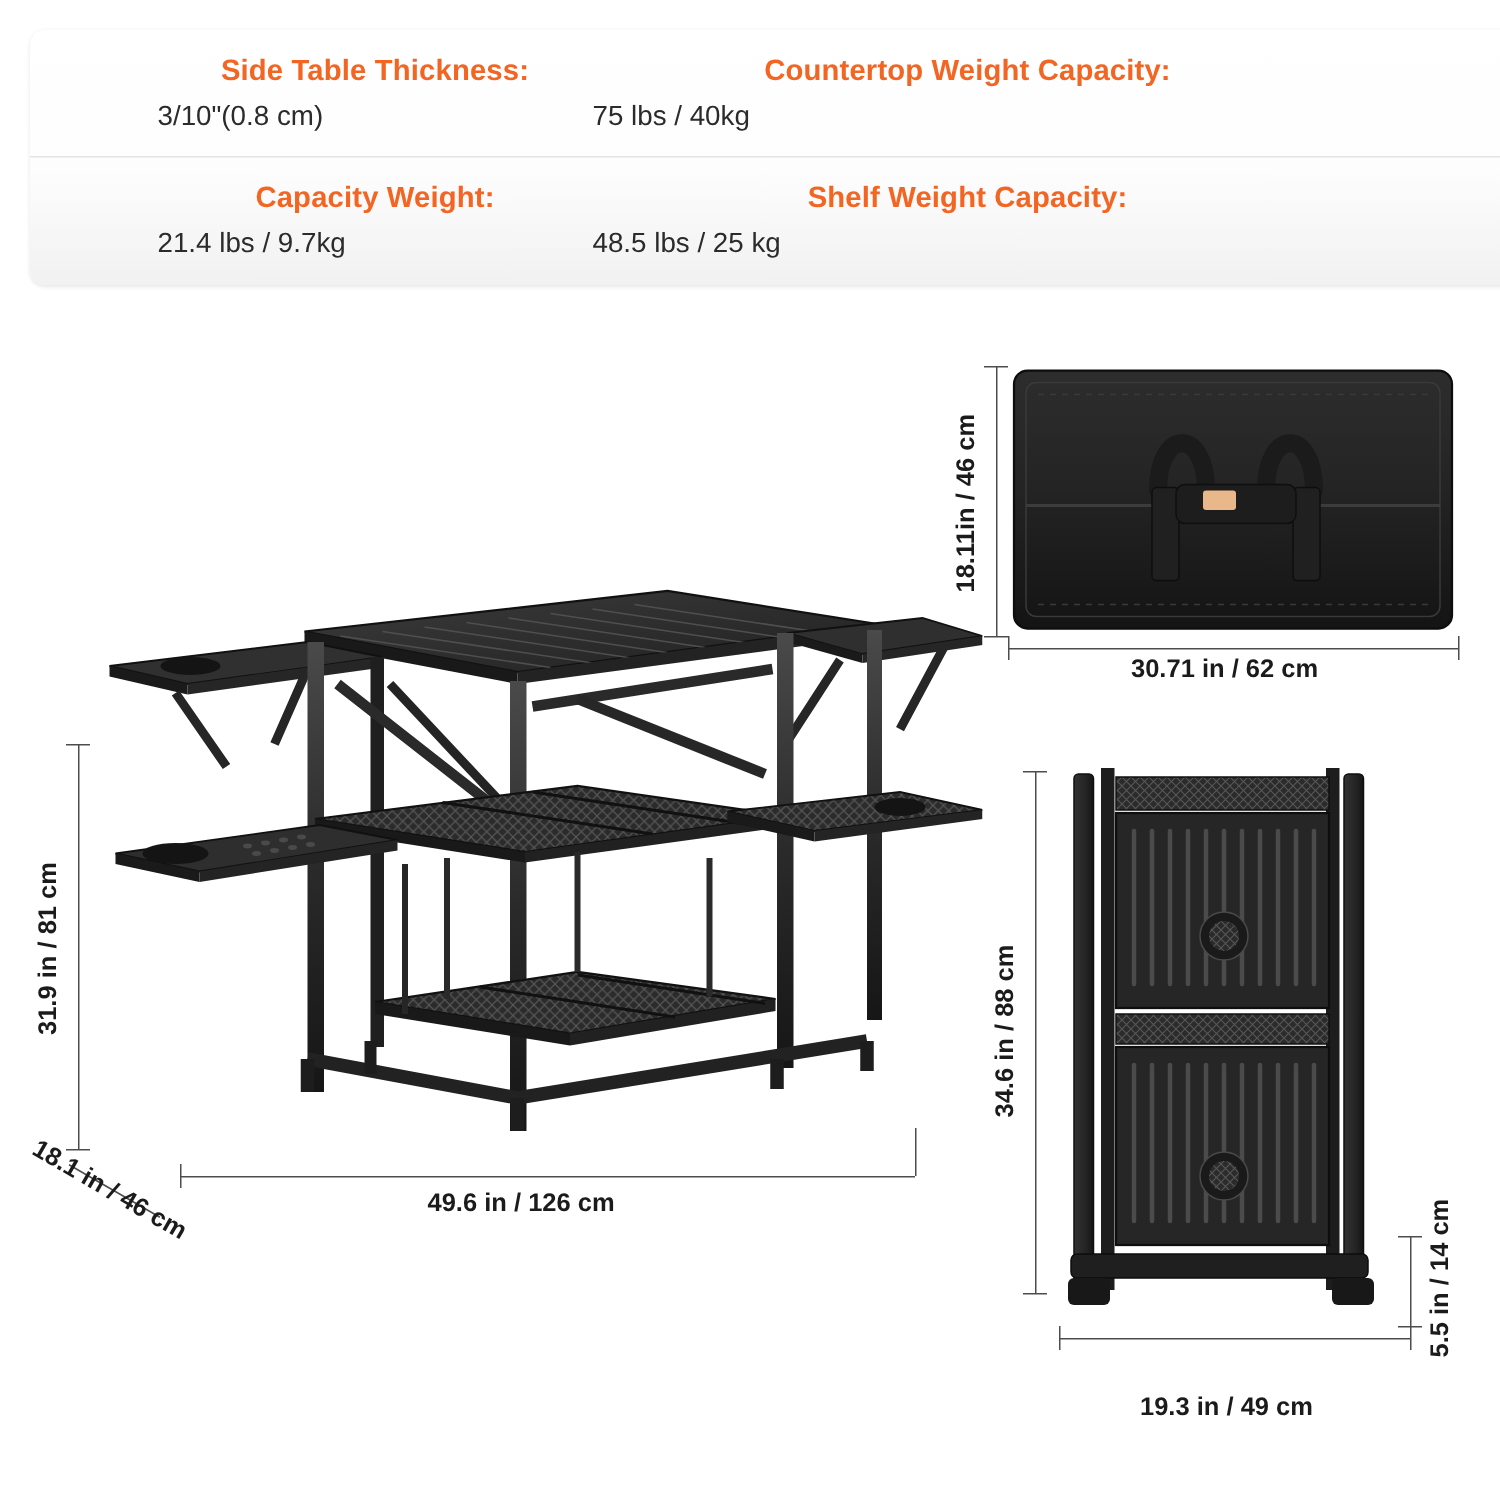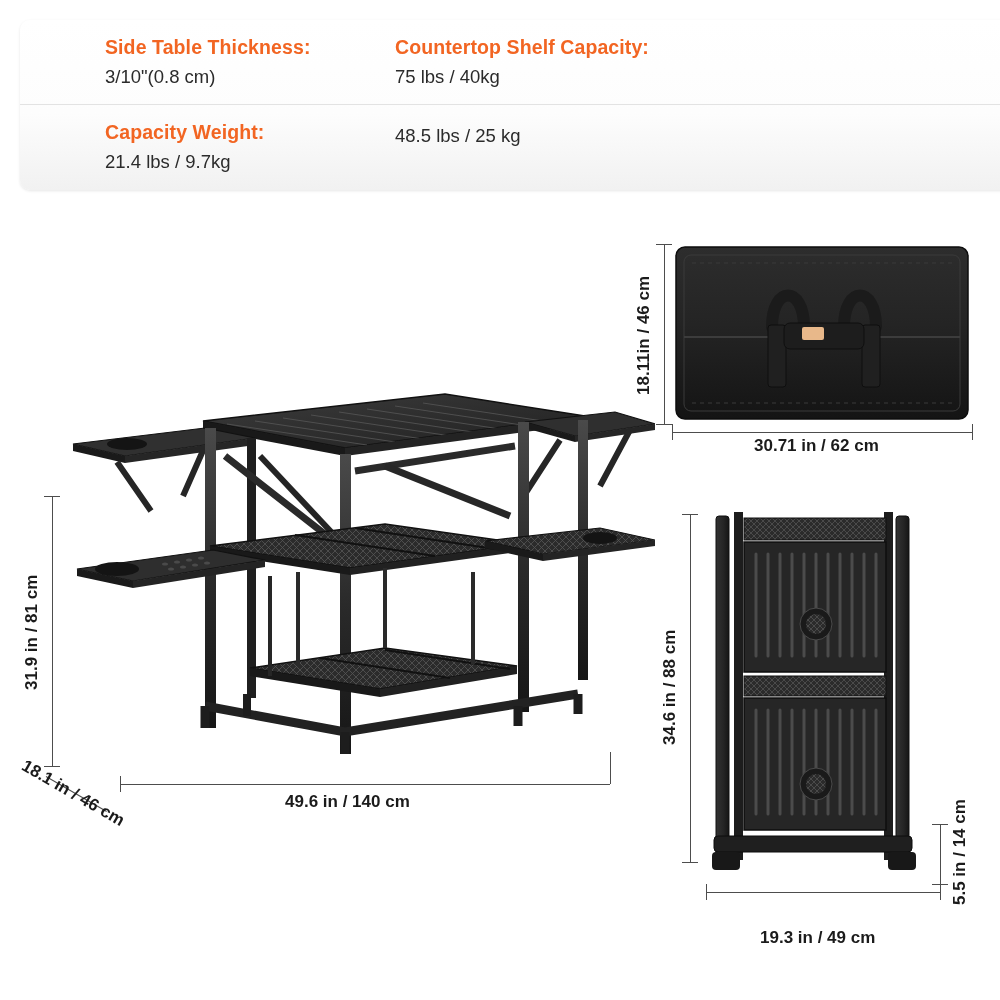--- a/index.html
+++ b/index.html
@@ -18,21 +18,21 @@
     box-shadow:0 1px 3px rgba(0,0,0,.10);
     overflow:hidden;
   }
   .spec-row{display:flex;height:85px;box-sizing:border-box;}
   .spec-row.top{border-bottom:1px solid #e3e3e3;}
   .spec-cell{box-sizing:border-box;padding:14px 0 0 0;}
   .spec-cell.c1{width:375px;padding-left:85px;}
   .spec-cell.c2{width:500px;padding-left:0px;}
   .spec-label{
     color:#f26522;font-size:19.5px;font-weight:bold;letter-spacing:.1px;
-    line-height:26px;white-space:nowrap;
+    line-height:26px;white-space:nowrap;text-align:center;
   }
   .spec-value{
     color:#2b2b2b;font-size:18.5px;line-height:27px;margin-top:3px;white-space:nowrap;
   }
   
   .figure-area{position:absolute;left:0;top:196px;width:1000px;height:804px;background:#ffffff;}
   .dim-text{position:absolute;color:#1b1b1b;font-weight:bold;font-size:17px;white-space:nowrap;}
   .dim-text.vert{writing-mode:vertical-rl;transform:rotate(180deg);text-align:center;}
   .dim-line{position:absolute;background:#4d4d4d;}
   .h-line{height:1px;}
@@ -43,30 +43,31 @@
 </head>
 <body>
 
 <div class="spec-panel">
   <div class="spec-row top">
     <div class="spec-cell c1">
       <div class="spec-label">Side Table Thickness:</div>
       <div class="spec-value">3/10"(0.8 cm)</div>
     </div>
     <div class="spec-cell c2">
-      <div class="spec-label">Countertop Shelf Capacity:</div>
+      <div class="spec-label">Countertop Weight Capacity:</div>
       <div class="spec-value">75 lbs / 40kg</div>
     </div>
   </div>
   <div class="spec-row">
     <div class="spec-cell c1">
       <div class="spec-label">Capacity Weight:</div>
       <div class="spec-value"> 21.4 lbs / 9.7kg</div>
     </div>
     <div class="spec-cell c2">
+      <div class="spec-label">Shelf Weight Capacity:</div>
       <div class="spec-value">48.5 lbs / 25 kg</div>
     </div>
   </div>
 </div>
 
 <div class="figure-area">
 
   <div class="img-wrap" style="left:55px;top:180px;">
     <svg width="600" height="400" viewBox="0 0 600 400">
       <defs>
@@ -166,21 +167,21 @@
   <div class="dim-line h-line" style="left:44px;top:300px;width:16px;"></div>
   <div class="dim-line h-line" style="left:44px;top:570px;width:16px;"></div>
   <div class="dim-text vert" style="left:22px;top:308px;height:256px;">31.9 in / 81 cm</div>
 
   <div class="dim-line h-line" style="left:46px;top:580px;width:70px;transform:rotate(30deg);transform-origin:left center;"></div>
   <div class="dim-text" style="left:28px;top:560px;transform:rotate(30deg);transform-origin:left top;">18.1 in / 46 cm</div>
 
   <div class="dim-line h-line" style="left:120px;top:588px;width:490px;"></div>
   <div class="dim-line v-line" style="left:120px;top:580px;height:16px;"></div>
   <div class="dim-line v-line" style="left:610px;top:556px;height:32px;"></div>
-  <div class="dim-text" style="left:285px;top:596px;">49.6 in / 140 cm</div>
+  <div class="dim-text" style="left:285px;top:596px;">49.6 in / 126 cm</div>
 
   <div class="img-wrap" style="left:672px;top:45px;">
     <svg width="300" height="185" viewBox="0 0 300 185">
       <defs>
         <linearGradient id="bagg" x1="0" y1="0" x2="0" y2="1">
           <stop offset="0" stop-color="#2d2d2d"></stop>
           <stop offset="0.45" stop-color="#242424"></stop>
           <stop offset="1" stop-color="#141414"></stop>
         </linearGradient>
       </defs>

